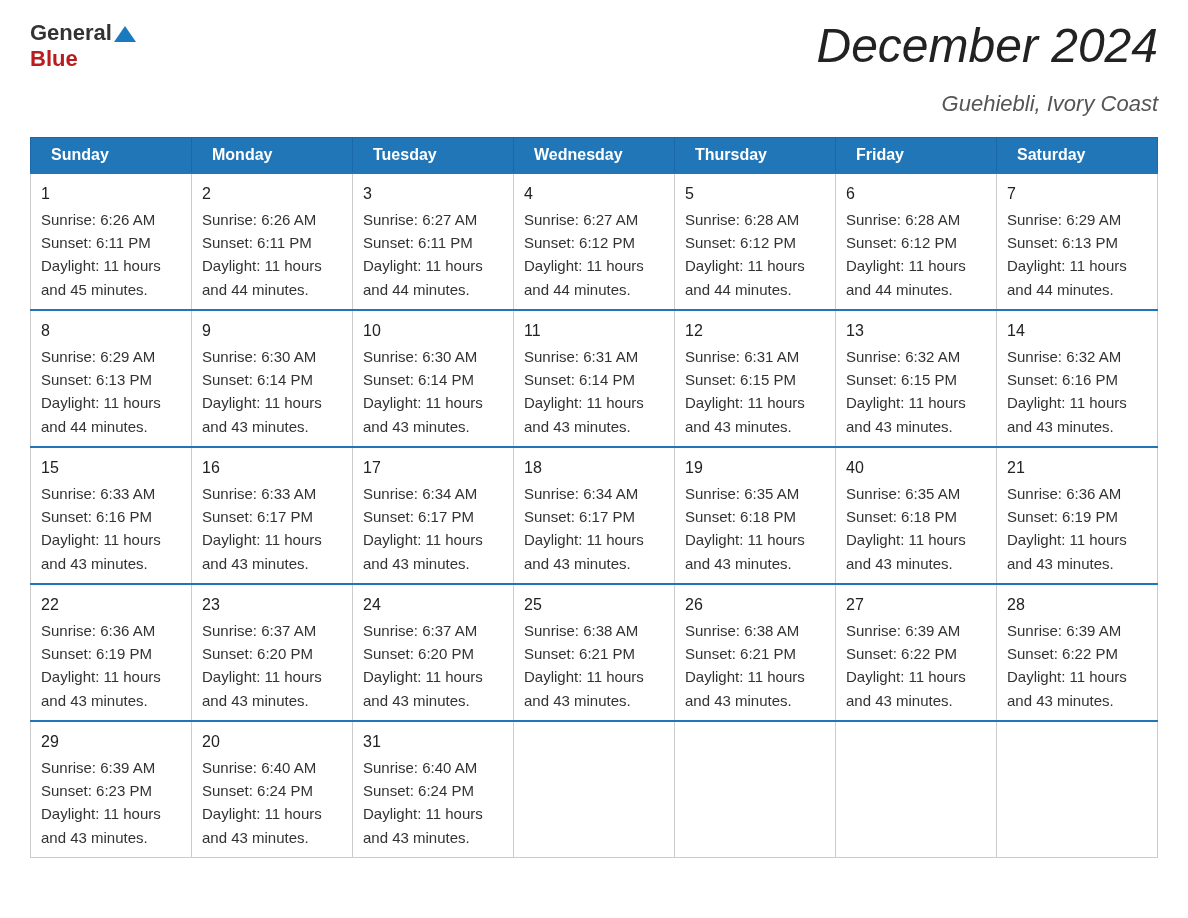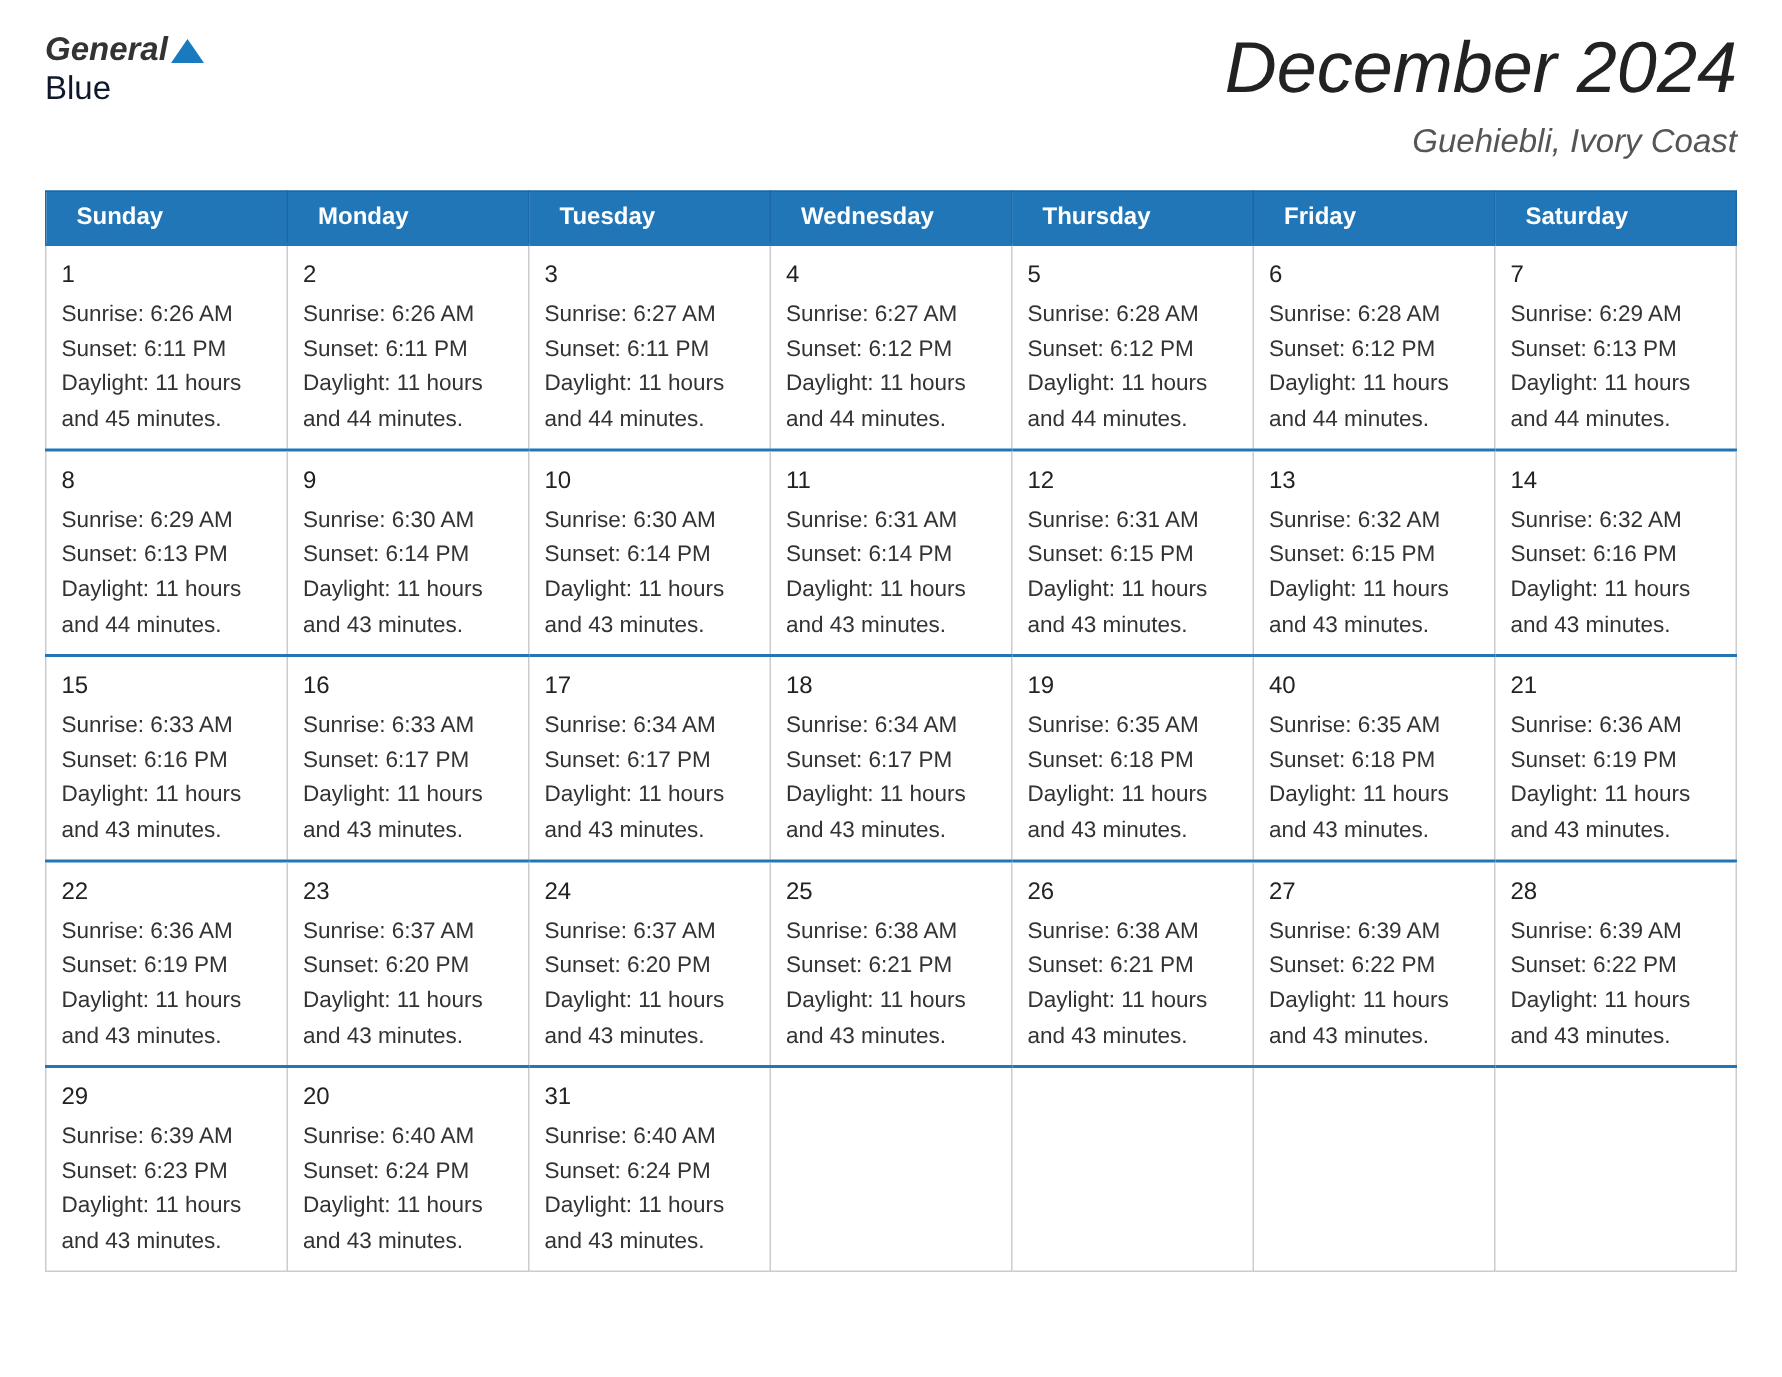--- a/index.html
+++ b/index.html
@@ -14,26 +14,25 @@
     .header {
       display: flex;
       justify-content: space-between;
       align-items: flex-start;
       margin-bottom: 20px;
     }
     .logo-text-general {
       font-size: 22px;
       font-weight: bold;
       color: #333;
-      font-style: italic;
     }
     .logo-text-blue {
       font-size: 22px;
-      font-weight: normal;
-      color: #0f172a;
+      font-weight: bold;
+      color: #b91c1c;
     }
     .logo-wrapper {
       display: flex;
       flex-direction: column;
     }
     .logo-top {
       display: flex;
       align-items: center;
     }
     .title-area {
@@ -42,21 +41,21 @@
     }
     .calendar-title {
       font-size: 48px;
       font-weight: normal;
       color: #222;
       line-height: 1.1;
     }
     .calendar-subtitle {
       font-size: 22px;
       color: #555;
-      margin-top: 8px;
+      margin-top: 18px;
     }
     table {
       width: 100%;
       border-collapse: collapse;
       table-layout: fixed;
     }
     thead tr th {
       background-color: #2176b8;
       color: #fff;
       font-size: 16px;

